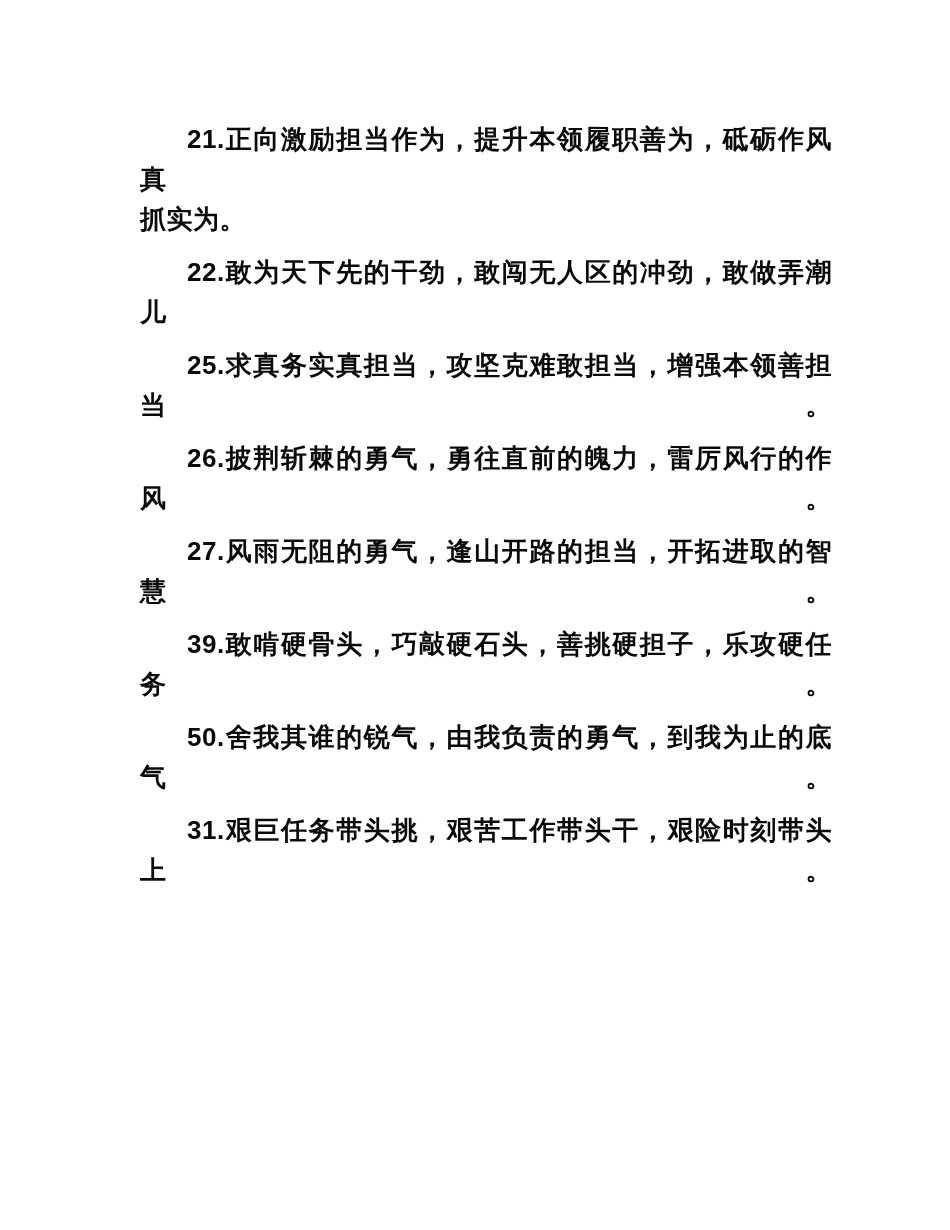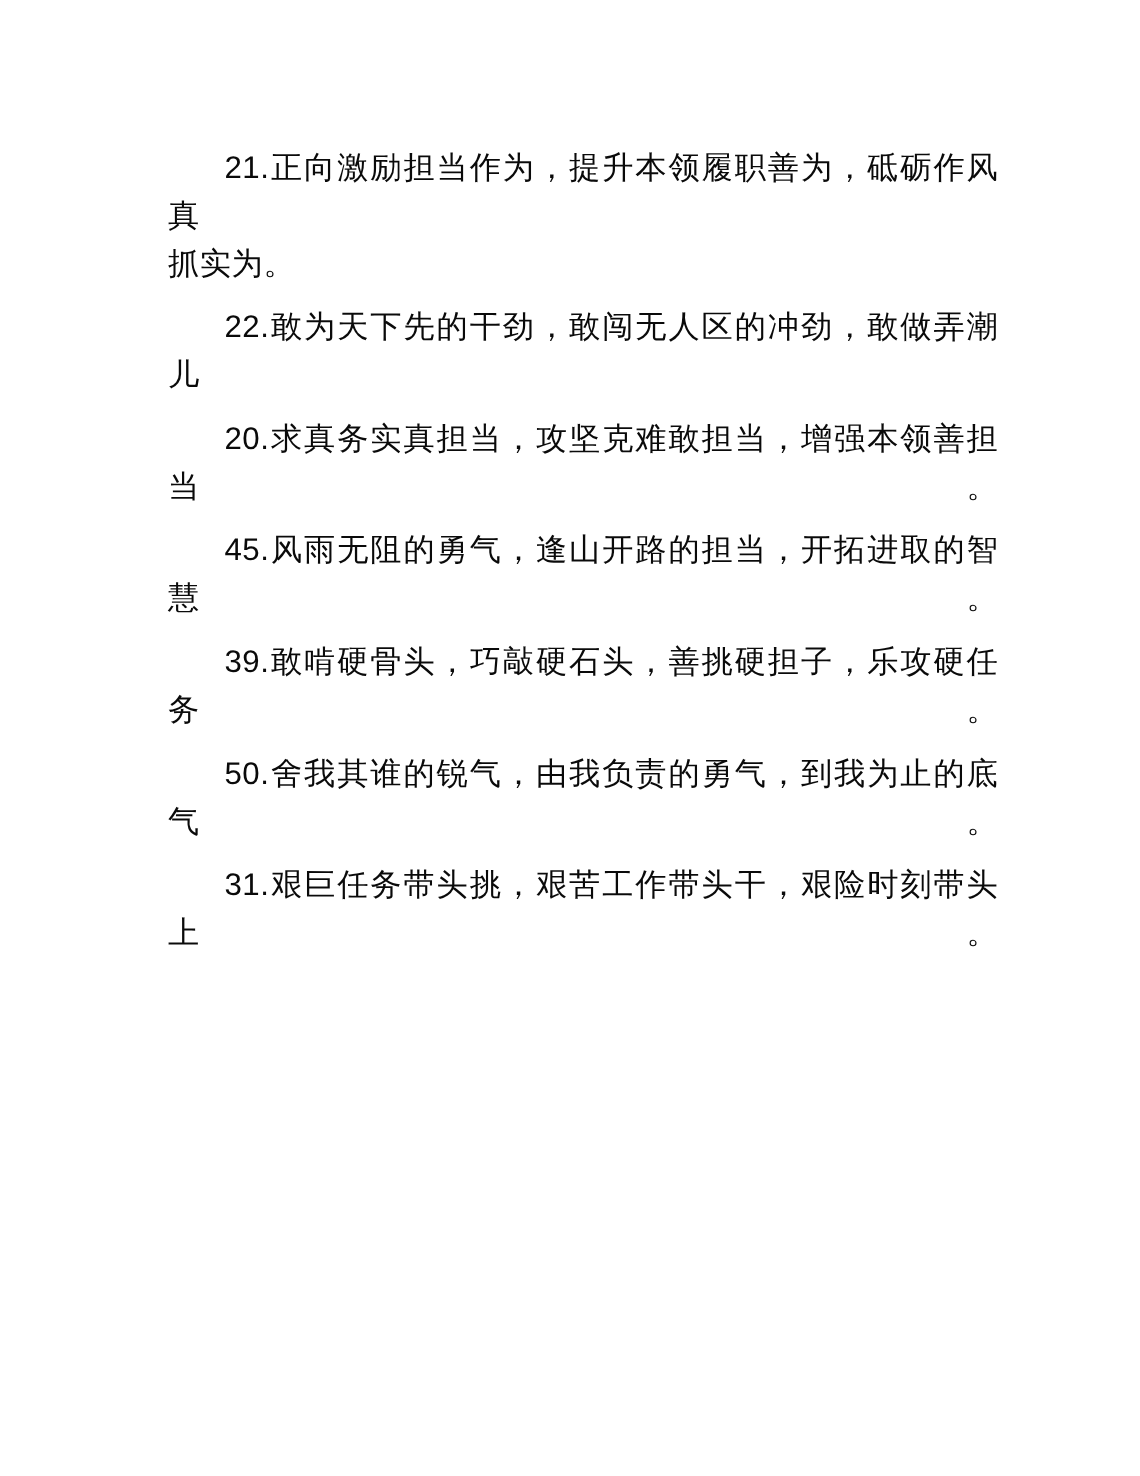--- a/index.html
+++ b/index.html
@@ -16,20 +16,21 @@
   }
   .page {
     position: absolute;
     left: 140px;
     top: 119px;
     width: 692px;
     color: #0a0a0a;
   }
   .para {
     margin: 0 0 13px 0;
+    font-weight: bold;
   }
   .line {
     font-size: 26px;
     line-height: 40px;
     letter-spacing: 0.5px;
   }
   .indent {
     text-indent: 47px;
   }
   
@@ -48,26 +49,29 @@
     <div class="line">抓实为。</div>
   </div>
 
   <div class="para">
     <div class="line indent fill">22.敢为天下先的干劲，敢闯无人区的冲劲，敢做弄潮儿</div>
   </div>
 
 
 
   <div class="para">
-    <div class="line indent fill">20.求真务实真担当，攻坚克难敢担当，增强本领善担当。</div>
+    <div class="line indent fill">25.求真务实真担当，攻坚克难敢担当，增强本领善担当。</div>
   </div>
 
+  <div class="para">
+    <div class="line indent fill">26.披荆斩棘的勇气，勇往直前的魄力，雷厉风行的作风。</div>
+  </div>
 
   <div class="para">
-    <div class="line indent fill">45.风雨无阻的勇气，逢山开路的担当，开拓进取的智慧。</div>
+    <div class="line indent fill">27.风雨无阻的勇气，逢山开路的担当，开拓进取的智慧。</div>
   </div>
 
   <div class="para">
     <div class="line indent fill">39.敢啃硬骨头，巧敲硬石头，善挑硬担子，乐攻硬任务。</div>
   </div>
 
 
   <div class="para">
     <div class="line indent fill">50.舍我其谁的锐气，由我负责的勇气，到我为止的底气。</div>
   </div>

